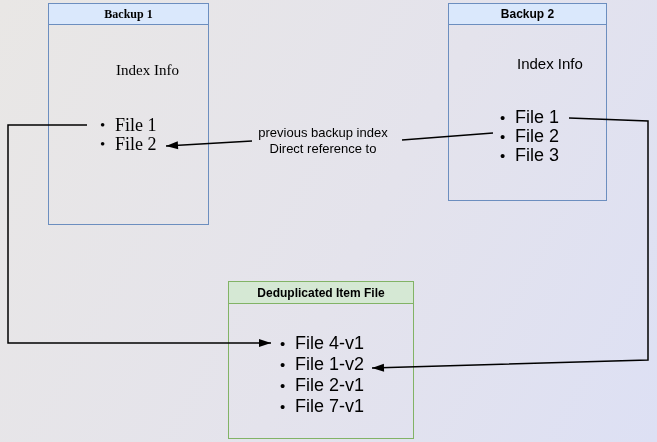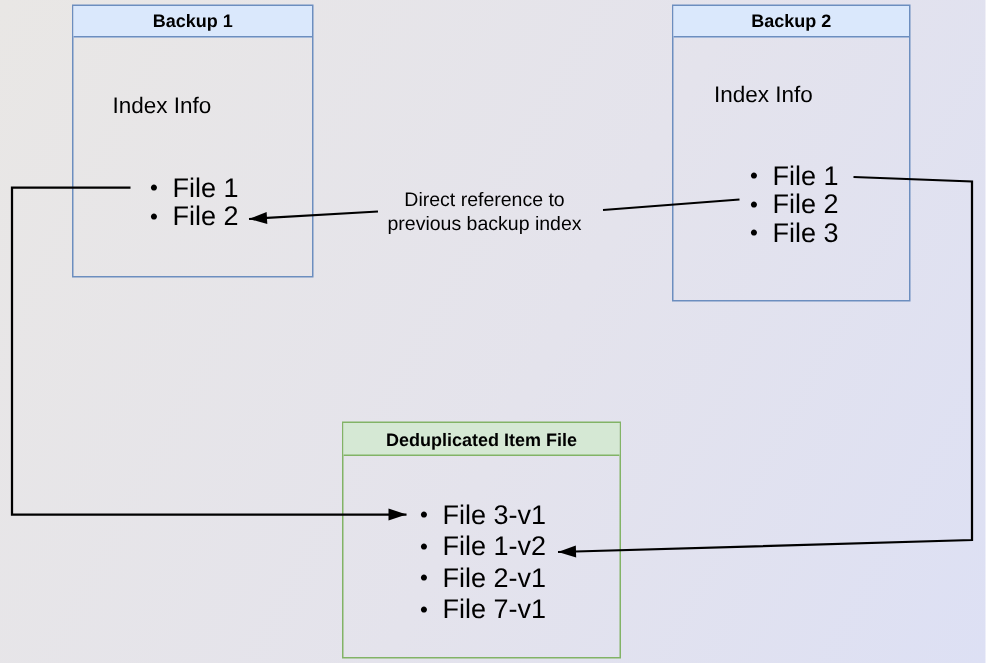--- a/index.html
+++ b/index.html
@@ -35,20 +35,21 @@
   }
   .green .node-header{
     height:22px;
     background:var(--green-fill,#d5e8d4);
     border-bottom:1.5px solid var(--green-stroke,#82b366);
   }
   .section-label{
     position:absolute;
     font-size:15px;
     white-space:nowrap;
+    margin-left:41px;
   }
   ul.file-list{
     position:absolute;
     margin:0;padding:0;
     list-style:none;
     font-size:18px;
   }
   ul.file-list li{
     position:relative;
     padding-left:16px;
@@ -74,21 +75,21 @@
     font-size:13px;
     line-height:16px;
     z-index:6;
   }
 </style>
 </head>
 <body>
 
 <div id="canvas">
 
-  <div class="node blue" style="left:48px;top:3px;width:161px;height:182px;">
+  <div class="node blue" style="left:48px;top:3px;width:161px;height:222px;font-family:Liberation Serif, serif;">
     <div class="node-header">
       <span>Backup 1</span>
     </div>
     <div class="section-label" style="left:26px;top:58px;">Index Info</div>
     <ul class="file-list lh19" style="left:50px;top:112px;">
         <li>File 1</li>
         <li>File 2</li>
       </ul>
   </div>
 
@@ -102,30 +103,30 @@
         <li>File 2</li>
         <li>File 3</li>
       </ul>
   </div>
 
   <div class="node green" style="left:228px;top:281px;width:186px;height:158px;">
     <div class="node-header">
       <span>Deduplicated Item File</span>
     </div>
     <ul class="file-list lh21" style="left:50px;top:51px;">
-        <li>File 3-v1</li>
+        <li>File 4-v1</li>
         <li>File 1-v2</li>
         <li>File 2-v1</li>
         <li>File 7-v1</li>
       </ul>
   </div>
 
   <div class="annotation">
+    <div>previous backup index</div>
     <div>Direct reference to</div>
-    <div>previous backup index</div>
   </div>
 
   <svg id="arrow-layer" width="657" height="442">
     <defs>
       <marker id="arrowhead" markerUnits="userSpaceOnUse" markerWidth="14" markerHeight="10" refX="13" refY="5" orient="auto">
         <path d="M1,1 L13,5 L1,9 Z" fill="#000000"></path>
       </marker>
     </defs>
 
     <polyline points="87,125 8,125 8,343 271,343" fill="none" stroke="#000000" stroke-width="1.5" marker-end="url(#arrowhead)"></polyline>

